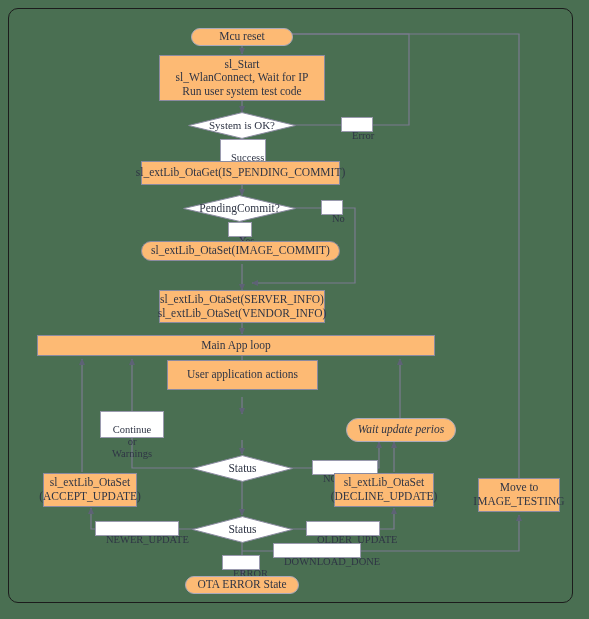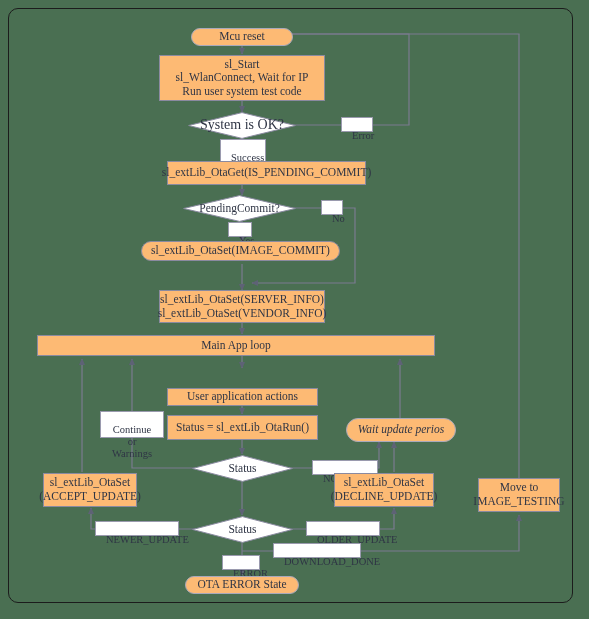--- a/index.html
+++ b/index.html
@@ -137,35 +137,35 @@
   <div class="node terminal" style="left:191px; top:28px; width:102px; height:18px; font-size:11.5px;">
     <span>Mcu reset</span>
   </div>
 
   <div class="node" style="left:159px; top:55px; width:166px; height:46px; font-size:11.5px;">
     <span>sl_Start
 sl_WlanConnect, Wait for IP
 Run user system test code</span>
   </div>
 
-  <div class="node decision" style="left:188px; top:112px; width:108px; height:27px; font-size:14px;">
+  <div class="node decision" style="left:188px; top:112px; width:108px; height:27px; font-size:11px;">
     <svg class="diamond-shape" viewBox="0 0 108 27" preserveAspectRatio="none">
       <polygon points="54,0.6 107.4,13.5 54,26.4 0.6,13.5" fill="#ffffff" stroke="#8a8aa0" stroke-width="1"></polygon>
     </svg>
     <span class="dlabel">System is OK?</span>
   </div>
 
   <div class="edge-label" style="left:341px; top:117px; width:32px; height:15px; font-size:10.5px;">
     <span>Error</span>
   </div>
   <div class="edge-label" style="left:220px; top:139px; width:46px; height:31px; font-size:10.5px;">
     <span>Success</span>
   </div>
 
-  <div class="node" style="left:141px; top:161px; width:199px; height:24px; font-size:11.5px;margin-left:26px;">
+  <div class="node" style="left:141px; top:161px; width:199px; height:24px; font-size:11.5px;">
     <span>sl_extLib_OtaGet(IS_PENDING_COMMIT)</span>
   </div>
 
   <div class="node decision" style="left:183px; top:195px; width:113px; height:27px; font-size:11.5px;">
     <svg class="diamond-shape" viewBox="0 0 113 27" preserveAspectRatio="none">
       <polygon points="56.5,0.6 112.4,13.5 56.5,26.4 0.6,13.5" fill="#ffffff" stroke="#8a8aa0" stroke-width="1"></polygon>
     </svg>
     <span class="dlabel">PendingCommit?</span>
   </div>
 
@@ -182,32 +182,29 @@
 
   <div class="node" style="left:37px; top:335px; width:398px; height:21px; font-size:11.5px;">
     <span>Main App loop</span>
   </div>
 
   <div class="node" style="left:159px; top:290px; width:166px; height:33px; font-size:11.5px;">
     <span>sl_extLib_OtaSet(SERVER_INFO)
 sl_extLib_OtaSet(VENDOR_INFO)</span>
   </div>
 
-  <div class="node" style="left:167px; top:388px; width:151px; height:18px; font-size:11.5px;">
+  <div class="node" style="left:167px; top:360px; width:151px; height:30px; font-size:11.5px;">
     <span>User application actions</span>
   </div>
 
   <div class="edge-label" style="left:100px; top:411px; width:64px; height:27px; font-size:10.5px;">
     <span>Continue or
 Warnings</span>
   </div>
 
-  <div class="node" style="left:167px; top:415px; width:151px; height:25px; font-size:11.5px;">
-    <span>Status = sl_extLib_OtaRun()</span>
-  </div>
 
   <div class="node terminal" style="left:346px; top:418px; width:110px; height:24px; font-size:11.5px;font-style:italic;">
     <span>Wait update perios</span>
   </div>
 
   <div class="node decision" style="left:192px; top:455px; width:101px; height:27px; font-size:11.5px;">
     <svg class="diamond-shape" viewBox="0 0 101 27" preserveAspectRatio="none">
       <polygon points="50.5,0.6 100.4,13.5 50.5,26.4 0.6,13.5" fill="#ffffff" stroke="#8a8aa0" stroke-width="1"></polygon>
     </svg>
     <span class="dlabel">Status</span>

